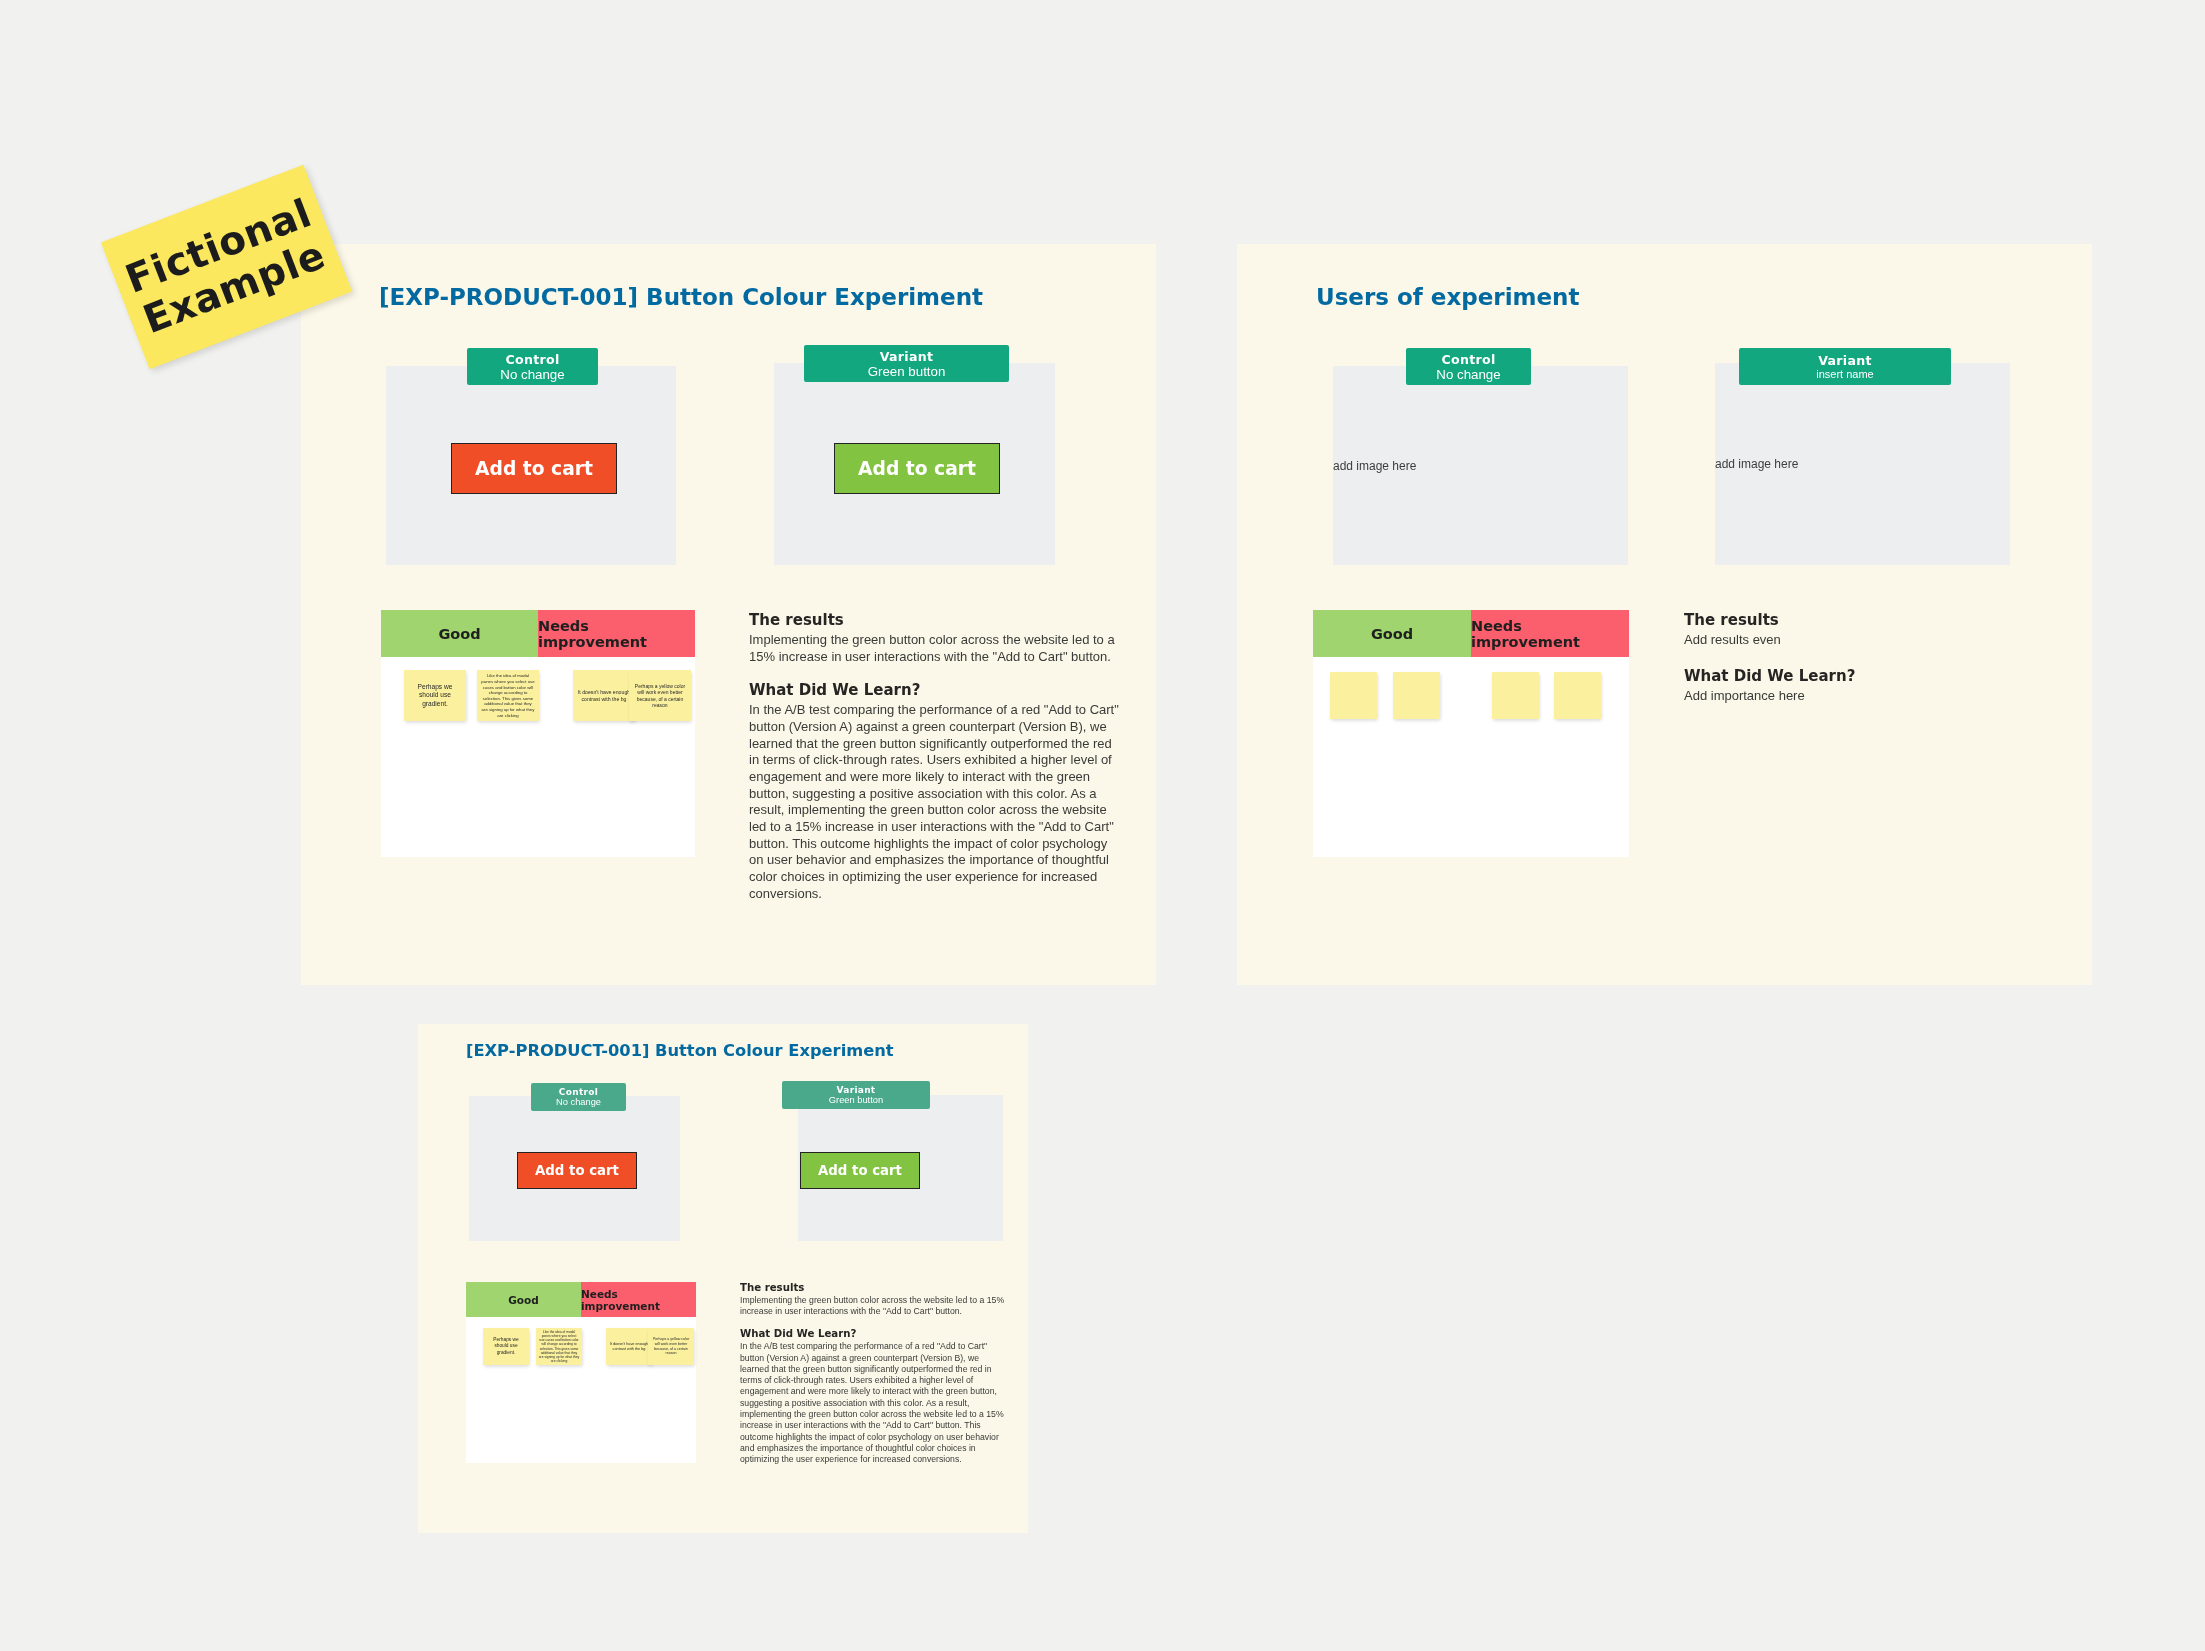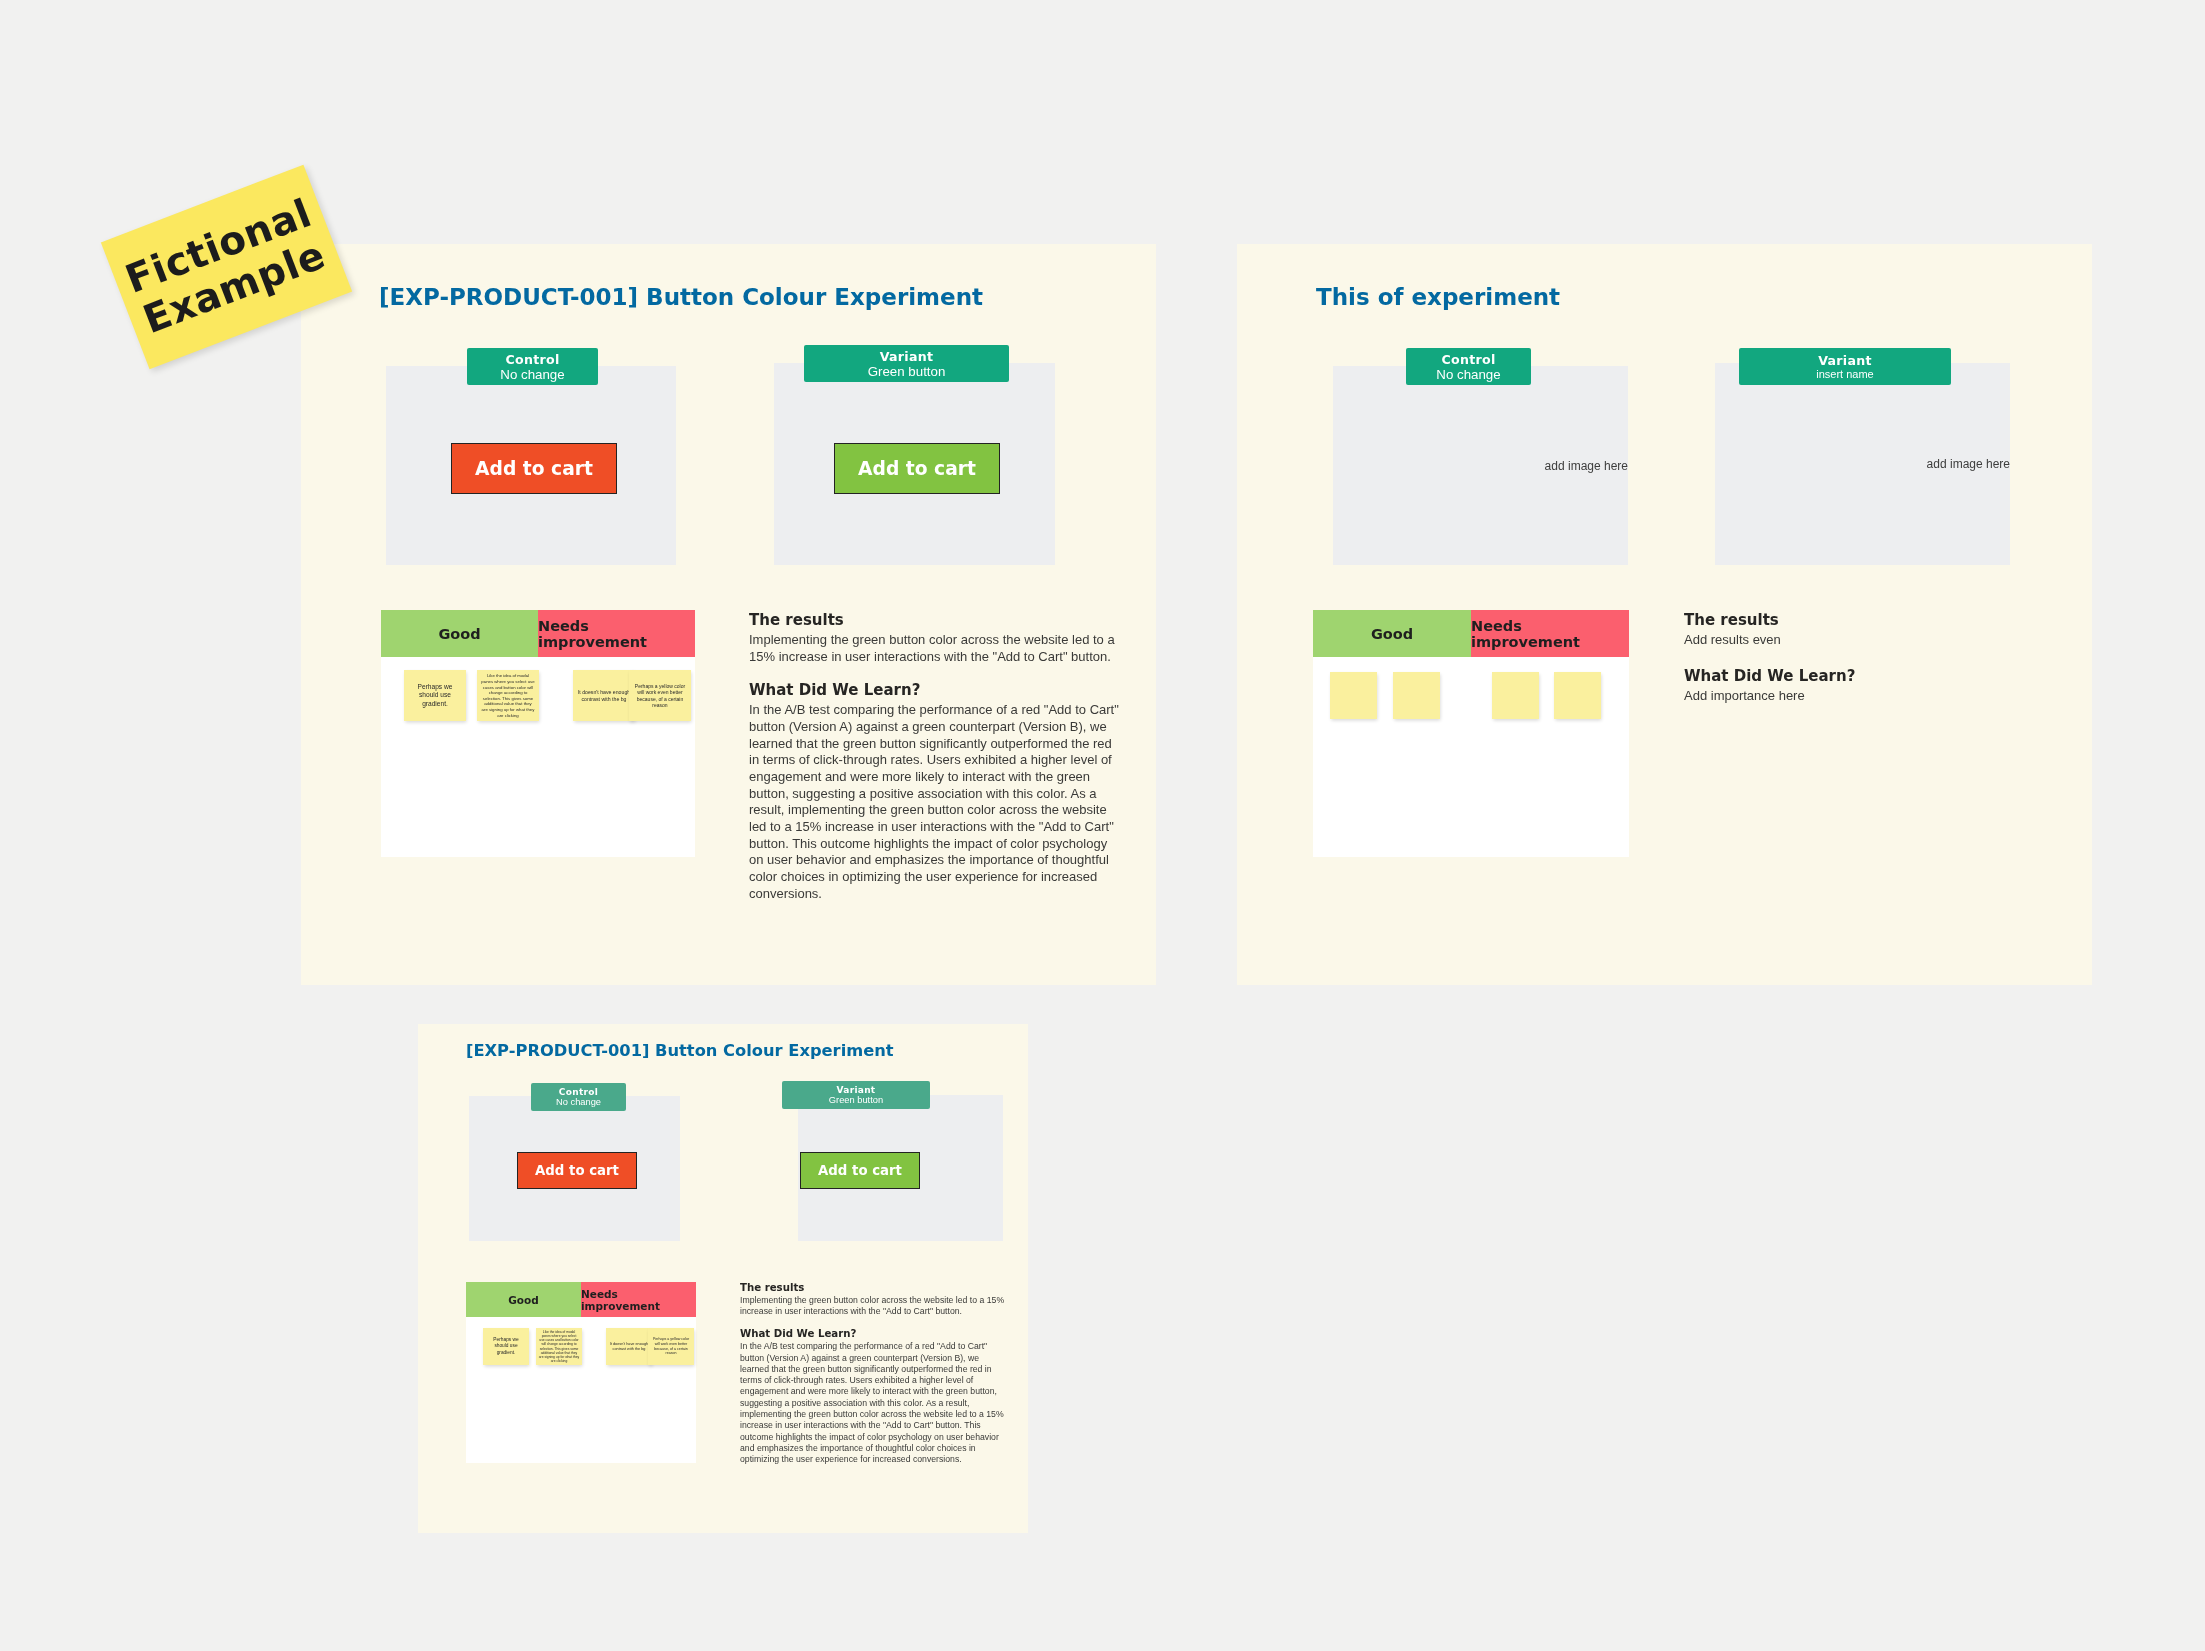--- a/index.html
+++ b/index.html
@@ -82,21 +82,21 @@
   .badge .b-sub { font-family: "Liberation Sans", sans-serif; }
 
   .badge.muted { background: #4aa98b; }
 
   
   .imgbox {
     position: absolute;
     background: #edeef0;
     display: flex;
     align-items: center;
-    justify-content: flex-end;
+    justify-content: flex-start;
   }
   .imgbox .ph {
     color: #3d3d3d;
     font-family: "Liberation Sans", sans-serif;
   }
 
   
   .cart-btn {
     position: absolute;
     border: 1.8px solid #232323;
@@ -297,21 +297,21 @@
   <div class="results" id="results-a">
     <h3>The results</h3>
     <p>Implementing the green button color across the website led to a 15% increase in user interactions with the "Add to Cart" button.</p>
     <div class="gap"></div>
     <h3>What Did We Learn?</h3>
     <p>In the A/B test comparing the performance of a red "Add to Cart" button (Version A) against a green counterpart (Version B), we learned that the green button significantly outperformed the red in terms of click-through rates. Users exhibited a higher level of engagement and were more likely to interact with the green button, suggesting a positive association with this color. As a result, implementing the green button color across the website led to a 15% increase in user interactions with the "Add to Cart" button. This outcome highlights the impact of color psychology on user behavior and emphasizes the importance of thoughtful color choices in optimizing the user experience for increased conversions.</p>
   </div>
 
   <div class="card" id="card-b"></div>
 
-  <div class="card-title" id="title-b">This of experiment</div>
+  <div class="card-title" id="title-b">Users of experiment</div>
 
   <div class="imgbox" id="img-b-control">
     <span class="ph">add image here</span>
   </div>
   <div class="imgbox" id="img-b-variant">
     <span class="ph">add image here</span>
   </div>
 
   <div class="badge" id="badge-b-control">
     <span class="b-top">Control</span>

